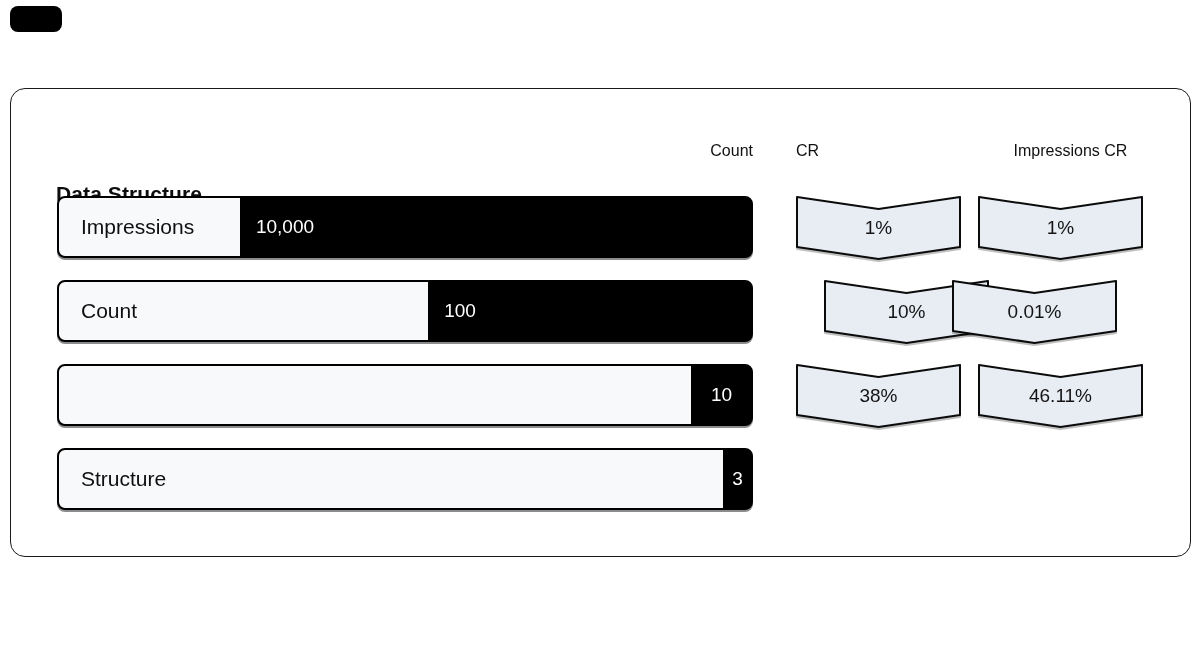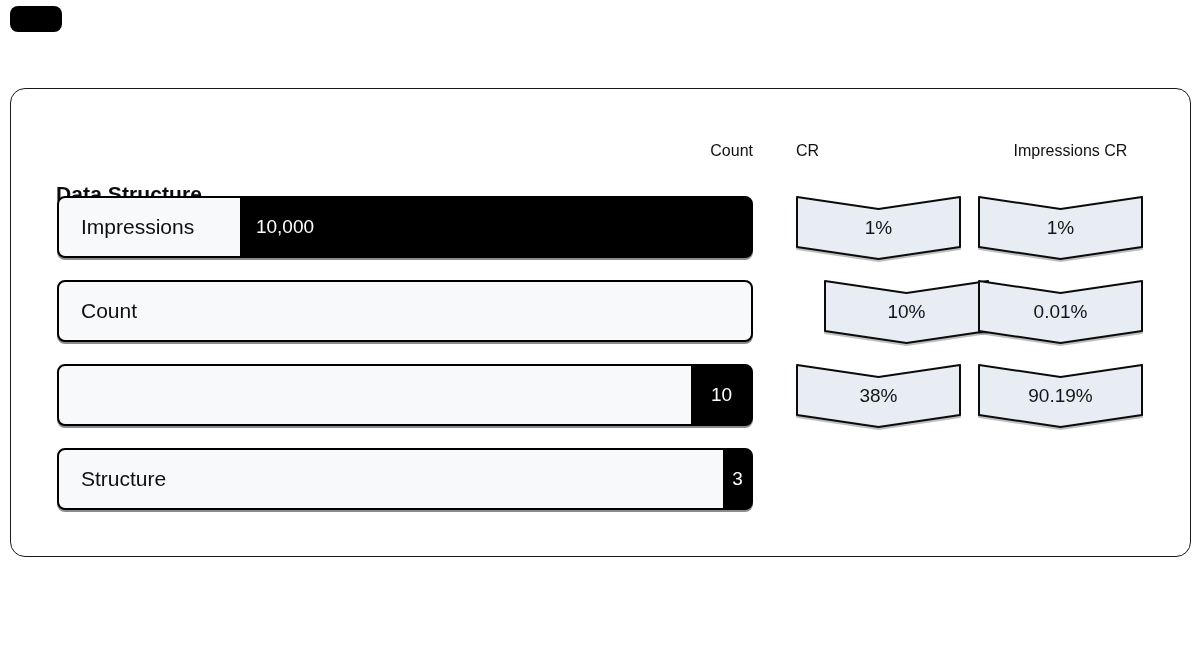--- a/index.html
+++ b/index.html
@@ -63,20 +63,23 @@
 
   <div id="rows-layer">
   <div class="funnel-row" style="top: 196px;">
     <div class="row-fill align-start" style="width: 74%;">
       <span class="row-count">10,000</span>
     </div>
     <span class="row-label">Impressions</span>
   </div>
 
   <div class="funnel-row" style="top: 280px;">
+    <div class="row-fill align-start" style="width: 46.8%;">
+      <span class="row-count">100</span>
+    </div>
     <span class="row-label">Count</span>
   </div>
 
   <div class="funnel-row" style="top: 364px;">
     <div class="row-fill align-center" style="width: 8.8%;">
       <span class="row-count">10</span>
     </div>
   </div>
 
   <div class="funnel-row" style="top: 448px;">
@@ -101,34 +104,34 @@
     <span class="badge-value">1%</span>
   </div>
 
   <div class="badge" style="left: 824px; top: 280px;">
     <svg viewBox="0 0 165 64">
       <polygon points="1,1 82.5,13 164,1 164,51 82.5,63 1,51"></polygon>
     </svg>
     <span class="badge-value">10%</span>
   </div>
 
-  <div class="badge" style="left: 978px; top: 280px;">
+  <div class="badge" style="left: 952px; top: 280px;">
     <svg viewBox="0 0 165 64">
       <polygon points="1,1 82.5,13 164,1 164,51 82.5,63 1,51"></polygon>
     </svg>
     <span class="badge-value">0.01%</span>
   </div>
 
   <div class="badge" style="left: 796px; top: 364px;">
     <svg viewBox="0 0 165 64">
       <polygon points="1,1 82.5,13 164,1 164,51 82.5,63 1,51"></polygon>
     </svg>
     <span class="badge-value">38%</span>
   </div>
 
   <div class="badge" style="left: 978px; top: 364px;">
     <svg viewBox="0 0 165 64">
       <polygon points="1,1 82.5,13 164,1 164,51 82.5,63 1,51"></polygon>
     </svg>
-    <span class="badge-value">90.19%</span>
+    <span class="badge-value">46.11%</span>
   </div>
 </div>
 </div>
 
 </body></html>

